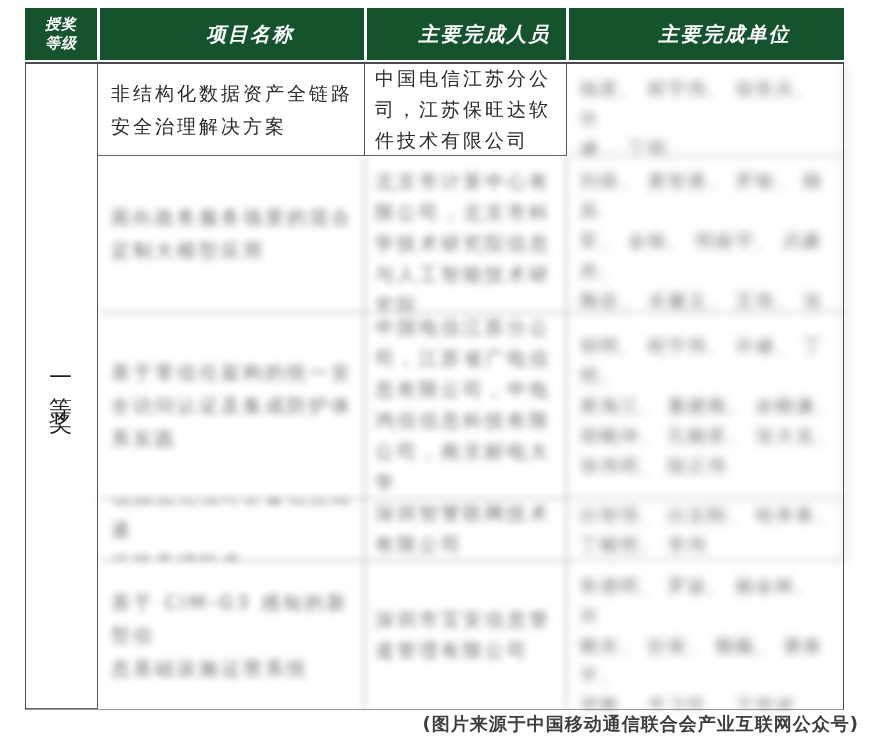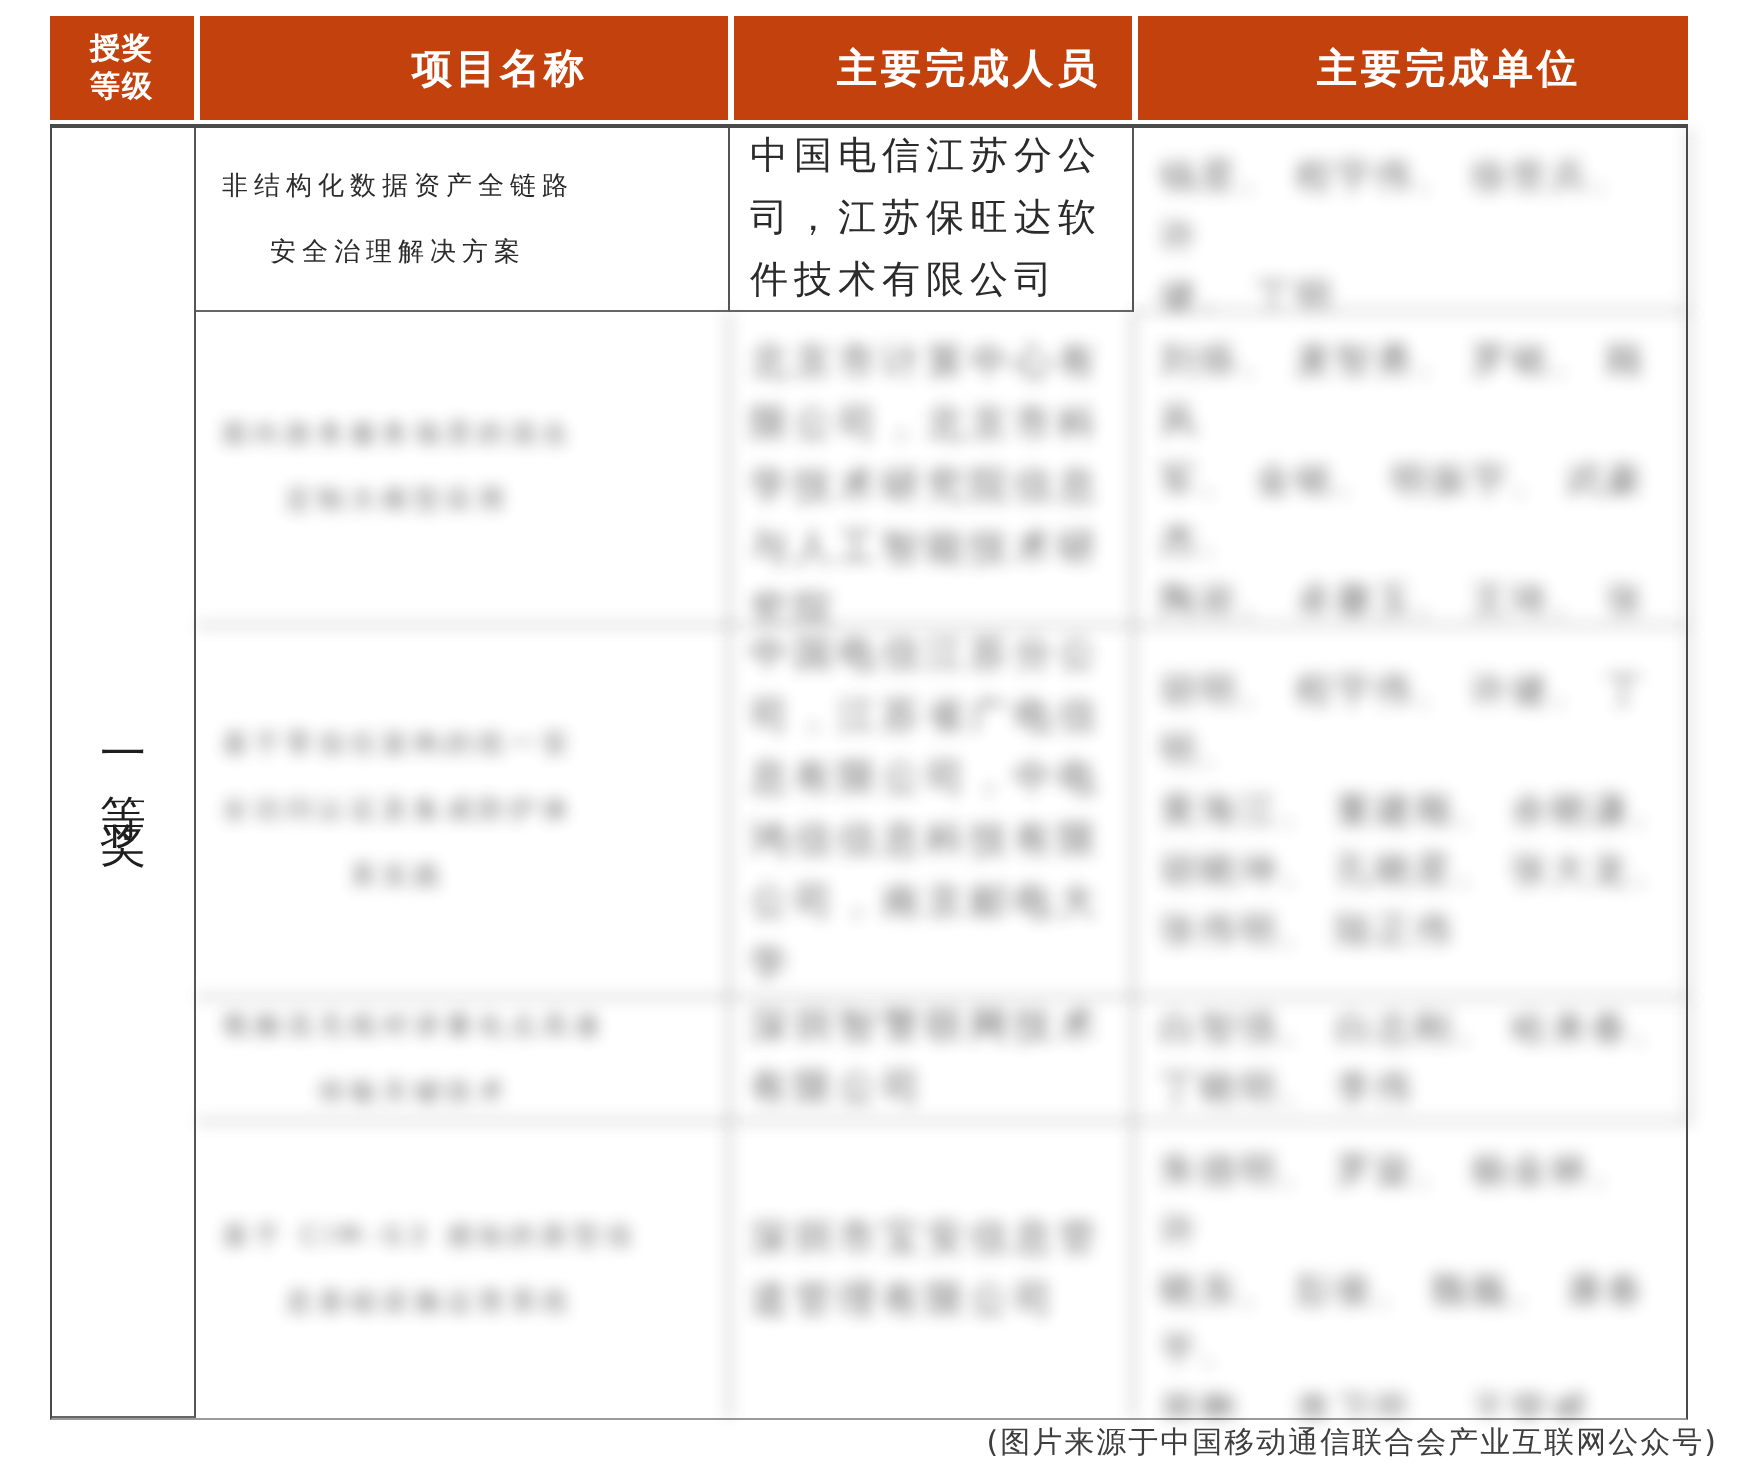--- a/index.html
+++ b/index.html
@@ -7,22 +7,22 @@
     width:871px;height:741px;background:#ffffff;position:relative;overflow:hidden;
     font-family:"DejaVu Sans","Liberation Sans",sans-serif;
     -webkit-font-smoothing:antialiased;
   }
   
   .hdr{
     position:absolute;left:25px;top:8px;width:819px;height:52px;
     display:grid;grid-template-columns:72px 267px 202px 278px;
   }
   .hcell{
-    background:#c2410c;color:#ffffff;display:flex;align-items:center;justify-content:center;
-    font-weight:bold;font-size:20px;letter-spacing:2px;text-align:left;
+    background:#14532d;color:#ffffff;display:flex;align-items:center;justify-content:center;
+    font-weight:bold;font-size:20px;letter-spacing:2px;text-align:left;font-style:italic;
   }
   .hcell + .hcell{border-left:3px solid #ffffff;padding-left:36px;}
   .hcell.small{font-size:15px;line-height:19px;letter-spacing:1px;white-space:pre-line;}
   
   .tbl{
     position:absolute;left:25px;top:62px;width:819px;
     display:grid;grid-template-columns:72px 267px 202px 278px;
     grid-template-rows:92px 157px 186px 62px 148px;
     border-top:2px solid #4a4a4a;border-left:1px solid #4a4a4a;
     border-right:1px solid #4a4a4a;border-bottom:1px solid #9a9a9a;
@@ -33,32 +33,33 @@
     box-sizing:border-box;display:flex;align-items:center;overflow:hidden;
     white-space:pre-line;
   }
   .cell.lastcol{border-right:none;}
   .cell.lastrow{border-bottom:none;}
   .award{
     grid-column:1;grid-row:1 / span 5;justify-content:center;
     writing-mode:vertical-lr;text-orientation:upright;
     font-size:23px;letter-spacing:14px;color:#1e1e1e;white-space:normal;
   }
-  .proj{font-size:13px;line-height:33px;letter-spacing:3px;padding:4px 10px 4px 13px;text-align:center;}
+  .proj{font-size:19px;line-height:33px;letter-spacing:3px;padding:4px 10px 4px 13px;}
   .unit{font-size:19px;line-height:31px;letter-spacing:3px;padding:3px 4px 4px 10px;}
   .pers{font-size:18px;line-height:30px;letter-spacing:2px;padding:4px 6px 4px 13px;}
   
   .blur{filter:blur(3.6px);opacity:.72;color:#2e2e2e;}
   .blur-strong{filter:blur(4px);opacity:.7;color:#2e2e2e;}
   .topalign{align-items:flex-start;}
   .topalign.pers,.topalign.unit{padding-top:10px;}
   
   .caption{
-    position:absolute;top:712px;right:12px;font-size:15px;color:#3e3e3e;
+    position:absolute;top:712px;right:12px;font-size:18px;color:#3e3e3e;
     letter-spacing:1px;
+    font-weight:bold;
   }
 </style>
 </head>
 <body>
 
 <div class="hdr">
   <div class="hcell small">授奖
 等级</div>
   <div class="hcell">项目名称</div>
   <div class="hcell">主要完成人员</div>

